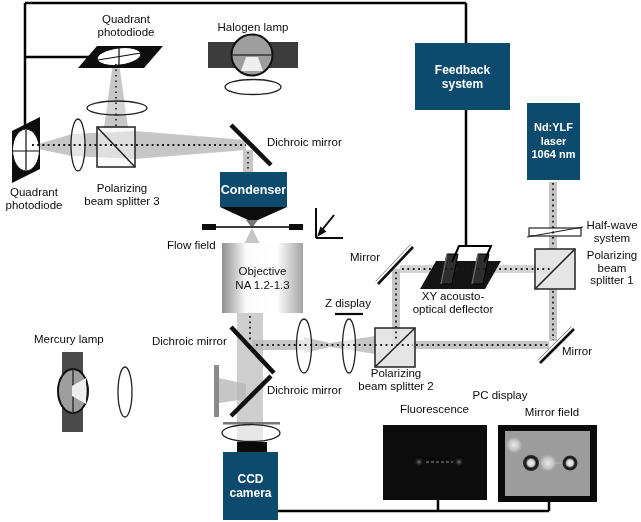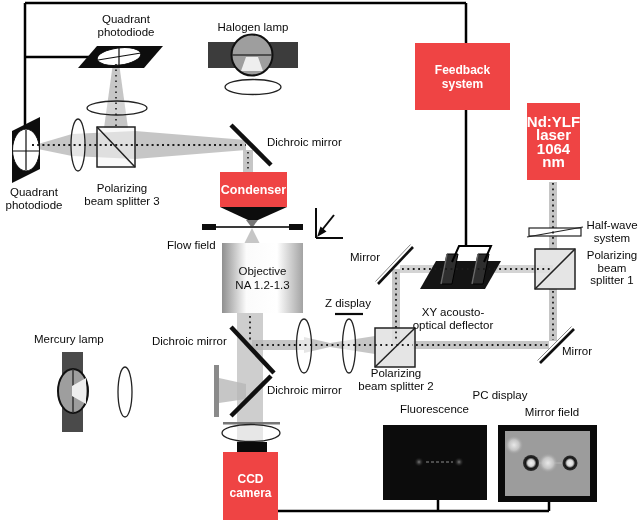--- a/index.html
+++ b/index.html
@@ -4,27 +4,27 @@
 <style>
   html,body{margin:0;padding:0;background:#fff;}
   .stage{position:relative;width:641px;height:522px;background:#ffffff;
          font-family:"Liberation Sans",sans-serif;overflow:hidden;}
   .stage svg{position:absolute;left:0;top:0;}
   .label{position:absolute;font-size:11.5px;line-height:13px;color:#0a0a0a;
          white-space:pre-line;z-index:3;}
   .c{text-align:center;}
   .box{position:absolute;display:flex;align-items:center;justify-content:center;
        text-align:center;white-space:pre-line;color:#ffffff;font-weight:bold;
-       background:#ef4444;z-index:2;font-size:12px;line-height:14px;}
+       background:#0c4a6e;z-index:2;font-size:12px;line-height:14px;}
   .objective{position:absolute;left:222px;top:243px;width:81px;height:70px;z-index:2;
        background:linear-gradient(to right,#8f8f8f,#fbfbfb 30%,#ffffff 68%,#a3a3a3);
        display:flex;align-items:center;justify-content:center;text-align:center;
        font-size:11.5px;line-height:14px;color:#111;white-space:pre-line;}
   .feedback{left:415px;top:43px;width:95px;height:67px;}
-  .laser{left:527px;top:103px;width:53px;height:77px;font-size:15px;line-height:13.5px;text-align:center;}
+  .laser{left:527px;top:103px;width:53px;height:77px;font-size:11px;line-height:13.5px;text-align:center;}
   .condenser{left:220px;top:172px;width:67px;height:35px;font-size:12.5px;}
   .ccdneck{position:absolute;left:237px;top:442px;width:30px;height:10px;background:#0a0a0a;z-index:2;}
   .ccd{left:223px;top:452px;width:55px;height:68px;}
 </style>
 </head>
 <body>
 
 <div class="stage">
 
 <svg width="641" height="522" viewBox="0 0 641 522">
@@ -212,21 +212,21 @@
 <div class="label c" style="left:66px;top:13px;width:120px;">Quadrant
 photodiode</div>
 <div class="label c" style="left:203px;top:21px;width:100px;">Halogen lamp</div>
 <div class="label" style="left:267px;top:136px;">Dichroic mirror</div>
 <div class="label c" style="left:-2px;top:186px;width:72px;">Quadrant
 photodiode</div>
 <div class="label c" style="left:67px;top:182px;width:110px;">Polarizing
 beam splitter 3</div>
 <div class="label" style="left:167px;top:239px;">Flow field</div>
 <div class="label" style="left:350px;top:251px;">Mirror</div>
-<div class="label c" style="left:396px;top:290px;width:114px;margin-top:16px;">XY acousto-
+<div class="label c" style="left:396px;top:290px;width:114px;">XY acousto-
 optical deflector</div>
 <div class="label c" style="left:322px;top:297px;width:52px;">Z display</div>
 <div class="label" style="left:562px;top:345px;">Mirror</div>
 <div class="label c" style="left:346px;top:367px;width:100px;">Polarizing
 beam splitter 2</div>
 <div class="label c" style="left:582px;top:249px;width:60px;line-height:12.5px;">Polarizing
 beam
 splitter 1</div>
 <div class="label c" style="left:582px;top:219px;width:60px;">Half-wave
 system</div>

